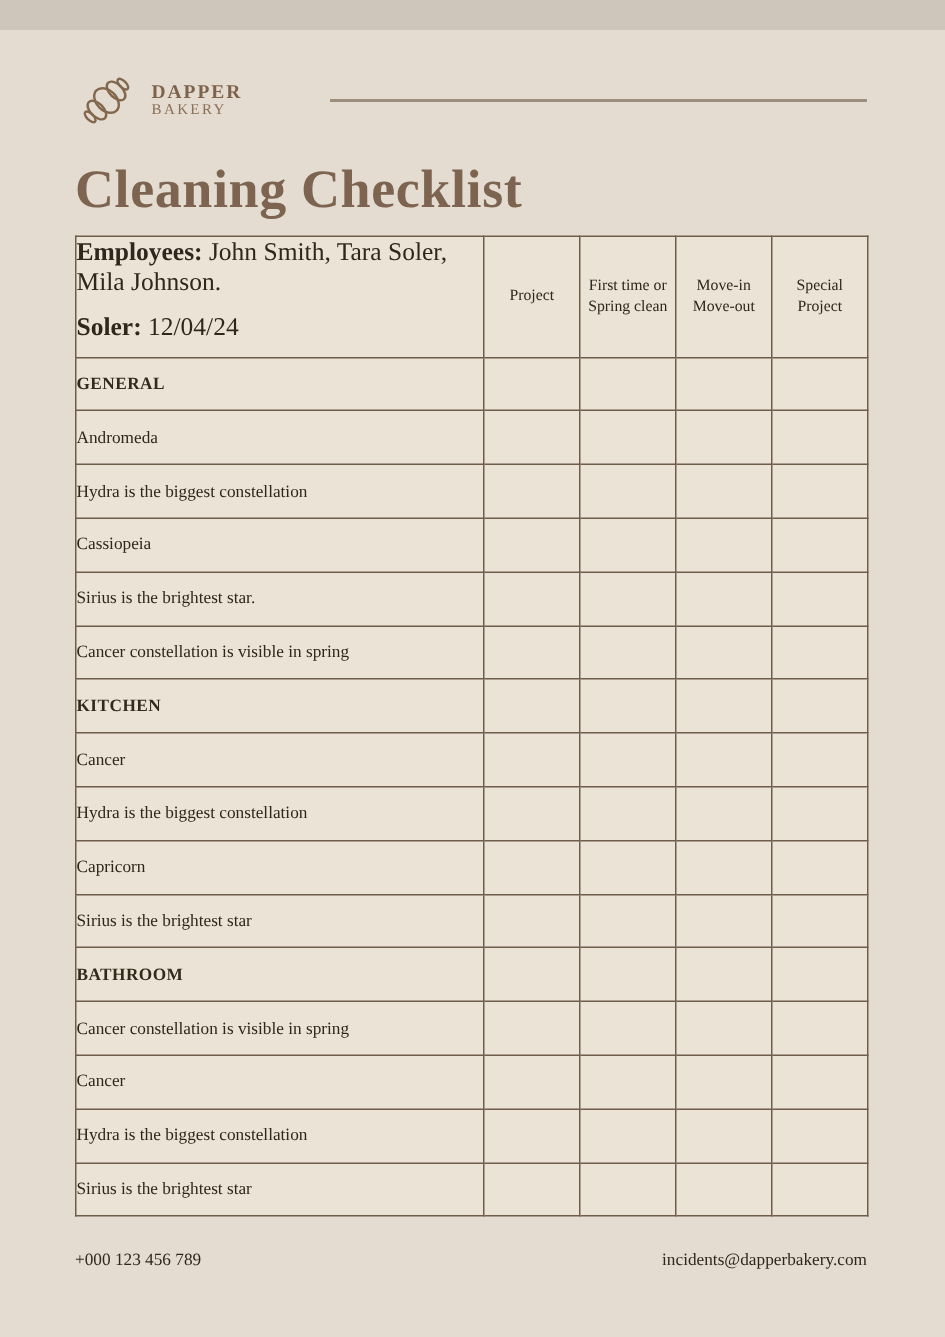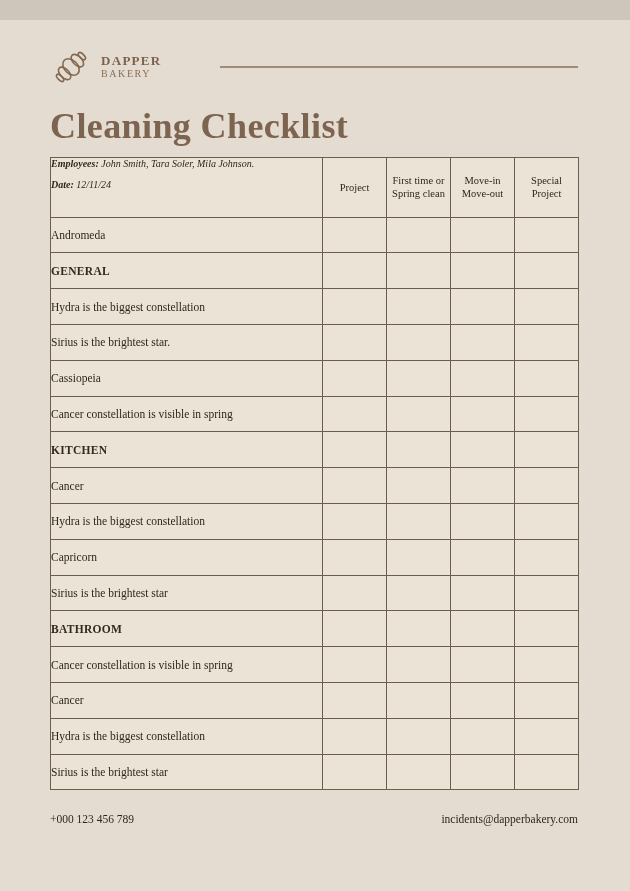--- a/index.html
+++ b/index.html
@@ -50,21 +50,21 @@
     padding: 0;
   }
   th.meta-cell {
     border: none;
     background: transparent;
     vertical-align: top;
     text-align: left;
     font-weight: normal;
     padding: 3px 4px 0 0;
   }
-  .meta-line { margin: 0 0 10px 0; font-size: 10px; color: #2f271c; font-style: italic; }
+  .meta-line { margin: 0 0 10px 0; font-size: 17px; color: #2f271c; }
   .meta-label { font-weight: bold; }
   th.col-head {
     font-size: 10.5px;
     font-weight: normal;
     text-align: center;
     vertical-align: middle;
     height: 60px;
     padding: 2px 5px;
     line-height: 1.25;
     color: #2f271c;
@@ -125,59 +125,59 @@
       <col class="task-col">
       <col class="check-col">
         <col class="check-col">
         <col class="check-col">
         <col class="check-col">
     </colgroup>
     <thead>
       <tr id="header-row">
         <th class="meta-cell">
           <p class="meta-line"><span class="meta-label">Employees:</span> <span>John Smith, Tara Soler, Mila Johnson.</span></p>
-          <p class="meta-line"><span class="meta-label">Date:</span> <span>12/11/24</span></p>
+          <p class="meta-line"><span class="meta-label">Soler:</span> <span>12/04/24</span></p>
         </th>
       <th class="col-head">Project</th>
           <th class="col-head">First time or Spring clean</th>
           <th class="col-head">Move-in Move-out</th>
           <th class="col-head">Special Project</th>
         </tr>
     </thead>
     <tbody id="checklist-body">
         <tr class="body-row">
+          <td class="section-cell">GENERAL</td>
+          <td class="check-cell-band"></td>
+          <td class="check-cell-band"></td>
+          <td class="check-cell-band"></td>
+          <td class="check-cell-band"></td>
+        </tr>
+        <tr class="body-row">
           <td class="task-cell">Andromeda</td>
           <td class="check-cell"></td>
           <td class="check-cell"></td>
           <td class="check-cell"></td>
           <td class="check-cell"></td>
         </tr>
         <tr class="body-row">
-          <td class="section-cell">GENERAL</td>
-          <td class="check-cell-band"></td>
-          <td class="check-cell-band"></td>
-          <td class="check-cell-band"></td>
-          <td class="check-cell-band"></td>
-        </tr>
-        <tr class="body-row">
           <td class="task-cell">Hydra is the biggest constellation</td>
           <td class="check-cell"></td>
           <td class="check-cell"></td>
           <td class="check-cell"></td>
           <td class="check-cell"></td>
         </tr>
         <tr class="body-row">
+          <td class="task-cell">Cassiopeia</td>
+          <td class="check-cell"></td>
+          <td class="check-cell"></td>
+          <td class="check-cell"></td>
+          <td class="check-cell"></td>
+        </tr>
+        <tr class="body-row">
           <td class="task-cell">Sirius is the brightest star.</td>
-          <td class="check-cell"></td>
-          <td class="check-cell"></td>
-          <td class="check-cell"></td>
-          <td class="check-cell"></td>
-        </tr>
-        <tr class="body-row">
-          <td class="task-cell">Cassiopeia</td>
           <td class="check-cell"></td>
           <td class="check-cell"></td>
           <td class="check-cell"></td>
           <td class="check-cell"></td>
         </tr>
         <tr class="body-row">
           <td class="task-cell">Cancer constellation is visible in spring</td>
           <td class="check-cell"></td>
           <td class="check-cell"></td>
           <td class="check-cell"></td>

